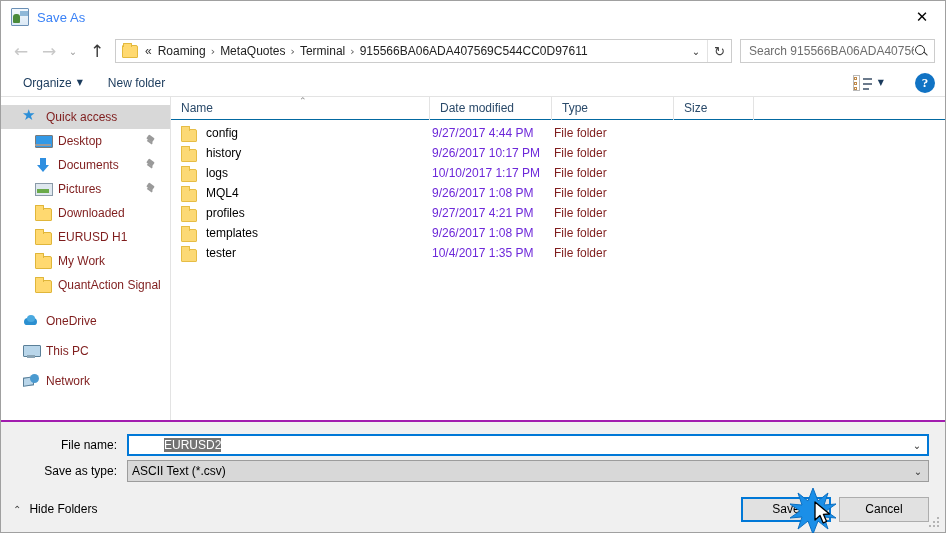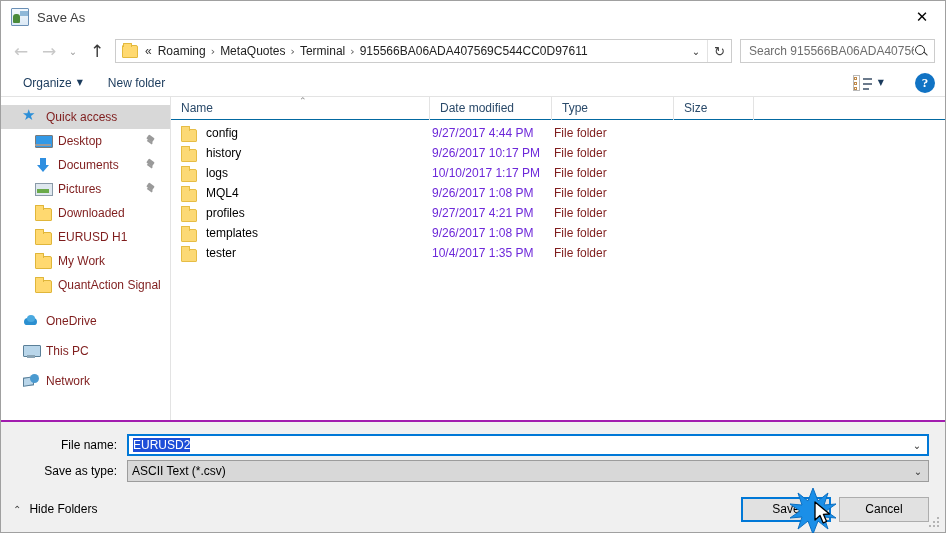--- a/index.html
+++ b/index.html
@@ -50,21 +50,21 @@
   }
   .title-icon::after {
     content: "";
     position: absolute;
     left: 8px; top: 2px;
     width: 8px; height: 5px;
     background: #8fb8d8;
   }
   .title-text {
     font-size: 13px;
-    color: #404040;
+    color: #3b82f6;
     letter-spacing: 0.1px;
   }
   .close-btn {
     position: absolute;
     right: 0; top: 0;
     width: 46px; height: 31px;
     display: flex; align-items: center; justify-content: center;
     font-size: 15px;
     color: #000;
     cursor: default;
@@ -574,23 +574,24 @@
   }
   .combo-text {
     flex: 1;
     padding-left: 4px;
     font-size: 12px;
     color: #000;
     white-space: nowrap;
     overflow: hidden;
   }
   .combo-text .sel {
-    background: #1d4ed8;
+    background: #737373;
     color: #fff;
     padding: 1px 0;
+    margin-left: 31px;
   }
   .combo-arrow {
     width: 20px; height: 100%;
     display: flex; align-items: center; justify-content: center;
     font-size: 10px;
     color: #333;
     font-family: "DejaVu Sans", sans-serif;
     flex: 0 0 auto;
   }
 

